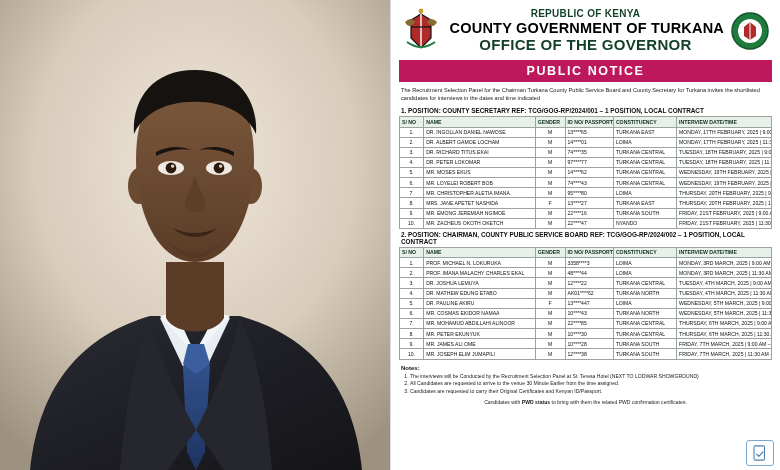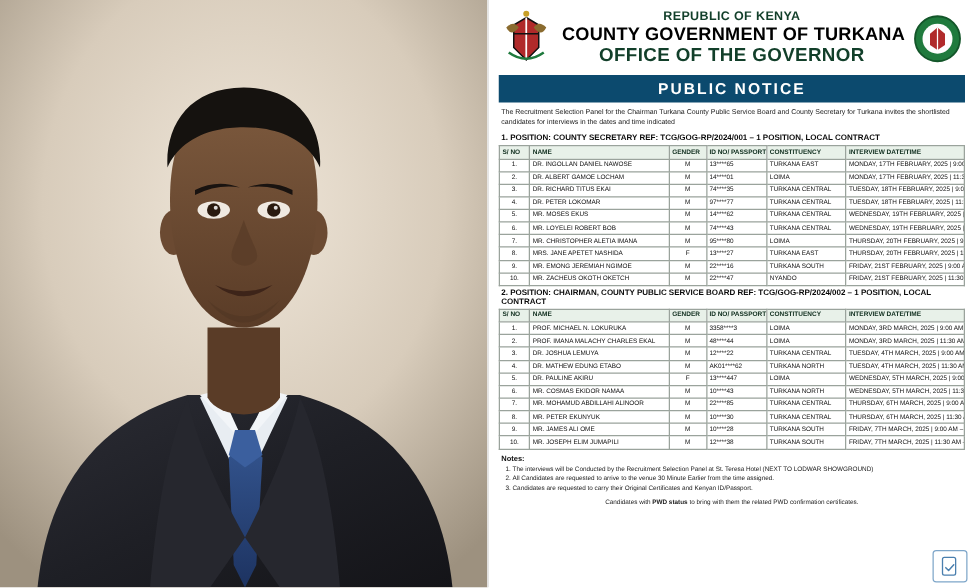--- a/index.html
+++ b/index.html
@@ -34,21 +34,21 @@
   }
   .nheader { display: flex; align-items: center; gap: 6px; padding: 2px 2px 4px 2px; }
   .crest { width: 40px; height: 46px; flex: 0 0 40px; }
   .seal  { width: 40px; height: 40px; flex: 0 0 40px; }
   .htext { flex: 1; text-align: center; line-height: 1.12; }
   .htext .l1 { font-size: 10px; font-weight: bold; color: #123f2a; letter-spacing: .3px; }
   .htext .l2 { font-size: 14.5px; font-weight: bold; color: #000000; letter-spacing: .2px; text-align: right; }
   .htext .l3 { font-size: 15px; font-weight: bold; color: #123f2a; letter-spacing: .3px; margin-top: 1px;}
 
   .greenbar {
-    background: #0c4a6e; color: #fff; text-align: center;
+    background: #be185d; color: #fff; text-align: center;
     font-size: 12.5px; font-weight: bold; letter-spacing: 1.6px;
     padding: 4px 0 4px 0; margin: 2px 0 4px 0;
   }
   .intro { font-size: 5.6px; line-height: 1.45; color: #1a1a1a; padding: 0 2px 3px 2px; text-align: left; }
   .pos-title { font-size: 6.4px; font-weight: bold; color: #0b0b0b; padding: 2px 2px 2px 2px; }
 
   table.tbl { width: 100%; border-collapse: collapse; table-layout: fixed; }
   table.tbl th, table.tbl td {
     border: 0.5px solid #9aa39c;
     font-size: 5.1px; line-height: 1.25;

